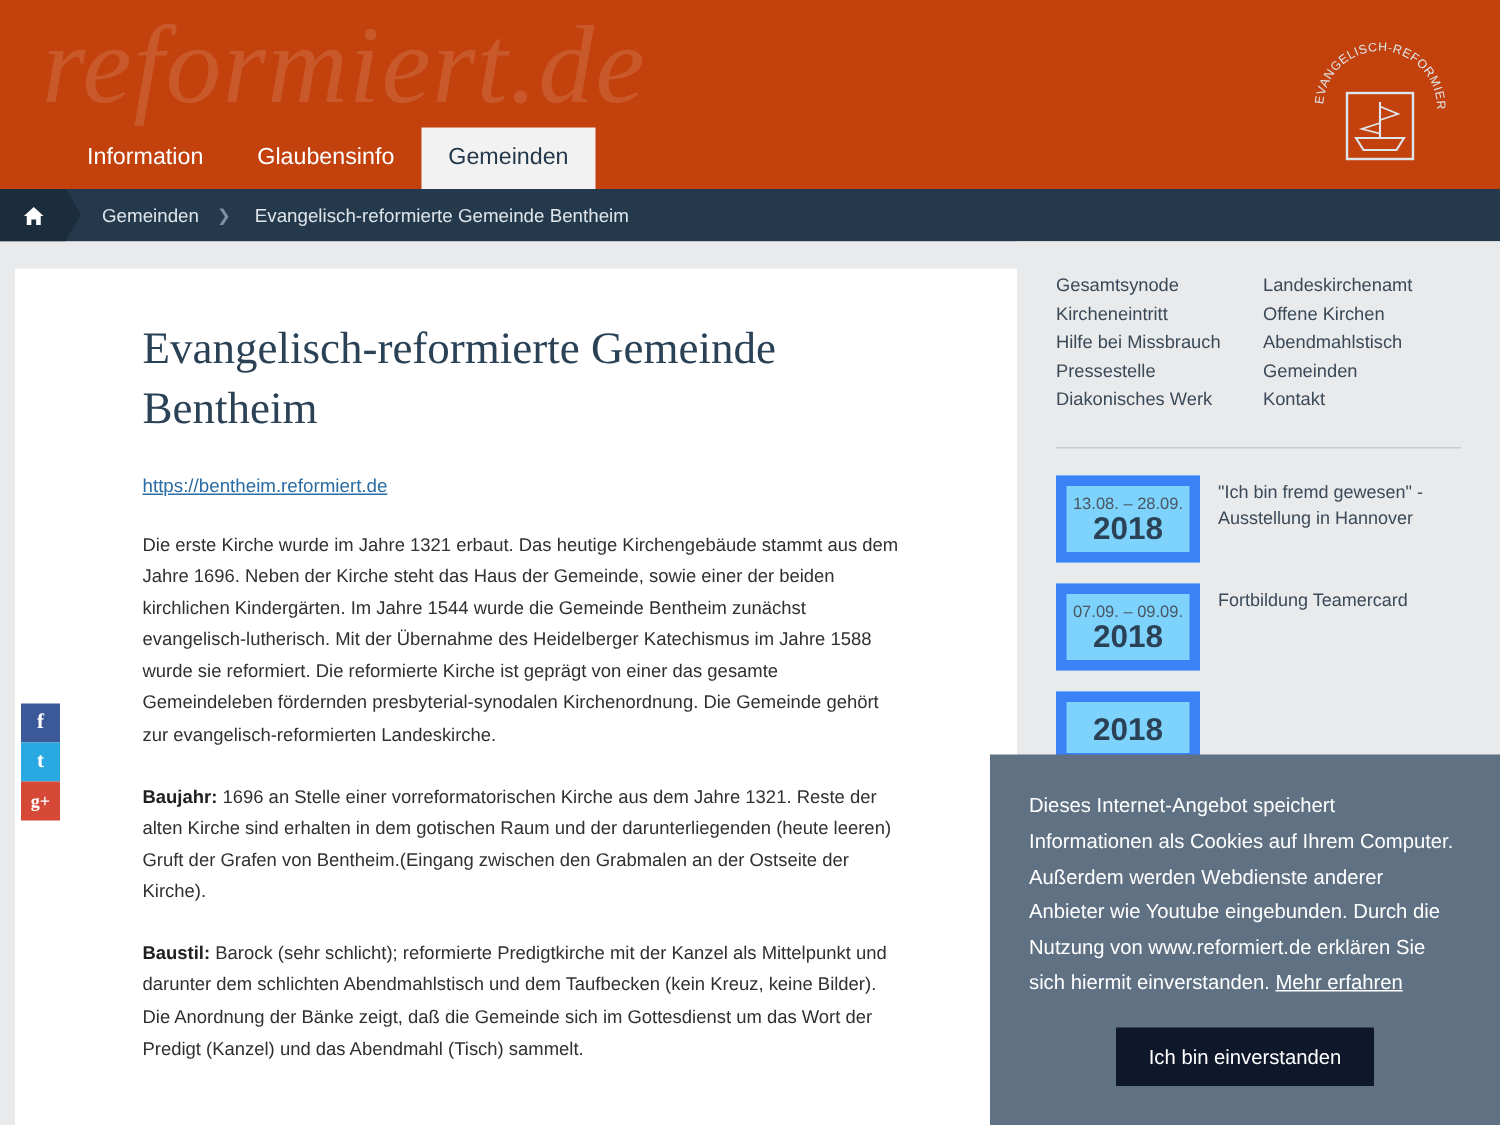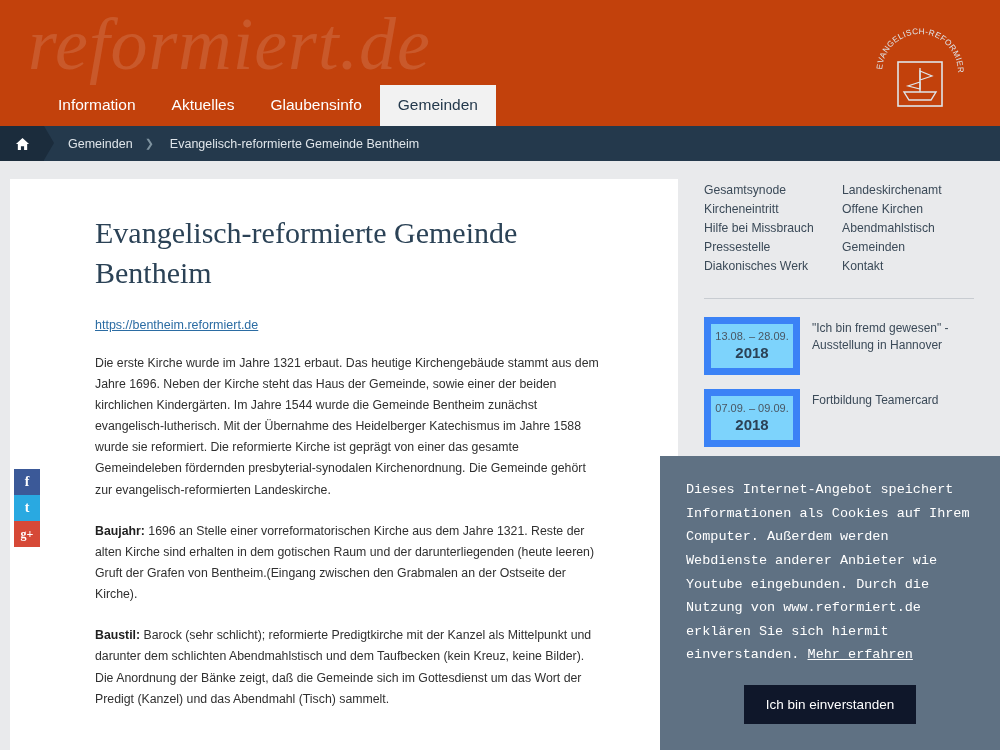--- a/index.html
+++ b/index.html
@@ -184,21 +184,21 @@
     text-align: center;
     padding: 5px 2px 6px 2px;
     flex: none;
   }
   .event-date .d {
     font-size: 11px;
     color: #4a5662;
     line-height: 15px;
   }
   .event-date .y {
-    font-size: 15px;
+    font-size: 21px;
     color: #2b4256;
     font-weight: bold;
     line-height: 18px;
   }
   .event-text {
     font-size: 12px;
     color: #3b4a58;
     line-height: 1.45;
     padding: 3px 0 0 12px;
   }
@@ -210,21 +210,20 @@
     width: 340px;
     background: #5f7183;
     color: #ffffff;
     padding: 22px 26px 26px 26px;
     z-index: 20;
   }
   .cookie p {
     margin: 0;
     font-size: 13.5px;
     line-height: 1.75;
-    font-family: Liberation Mono, monospace;
   }
   .cookie a.more {
     color: #ffffff;
     text-decoration: underline;
     cursor: pointer;
   }
   .cookie-btn-wrap { text-align: center; margin-top: 18px; }
   .cookie-btn {
     display: inline-block;
     background: #0f172a;
@@ -251,21 +250,20 @@
     </text>
     <rect x="28" y="48" width="44" height="44" fill="none" stroke="#dfe5ea" stroke-width="1.6"></rect>
     <path d="M34 78 L66 78 L61 86 L39 86 Z" fill="none" stroke="#dfe5ea" stroke-width="1.4"></path>
     <line x1="50" y1="54" x2="50" y2="78" stroke="#dfe5ea" stroke-width="1.4"></line>
     <path d="M50 57 L62 62 L50 66 Z" fill="none" stroke="#dfe5ea" stroke-width="1.2"></path>
     <path d="M50 68 L38 72 L50 75 Z" fill="none" stroke="#dfe5ea" stroke-width="1.2"></path>
   </svg>
 
   <div class="nav">
     <div class="nav-item">Information</div>
-    <div class="nav-item">Aktuelles</div>
     <div class="nav-item">Glaubensinfo</div>
     <div class="nav-item current" style="background:#f2f2f2;color:#24394c;">Gemeinden</div>
   </div>
 </div>
 
 <div class="breadcrumb">
   <div class="crumb-home">
     <svg width="15" height="14" viewBox="0 0 16 15">
       <path d="M8 1 L15 7.5 L13 7.5 L13 14 L9.7 14 L9.7 10 L6.3 10 L6.3 14 L3 14 L3 7.5 L1 7.5 Z" fill="#ffffff"></path>
     </svg>

